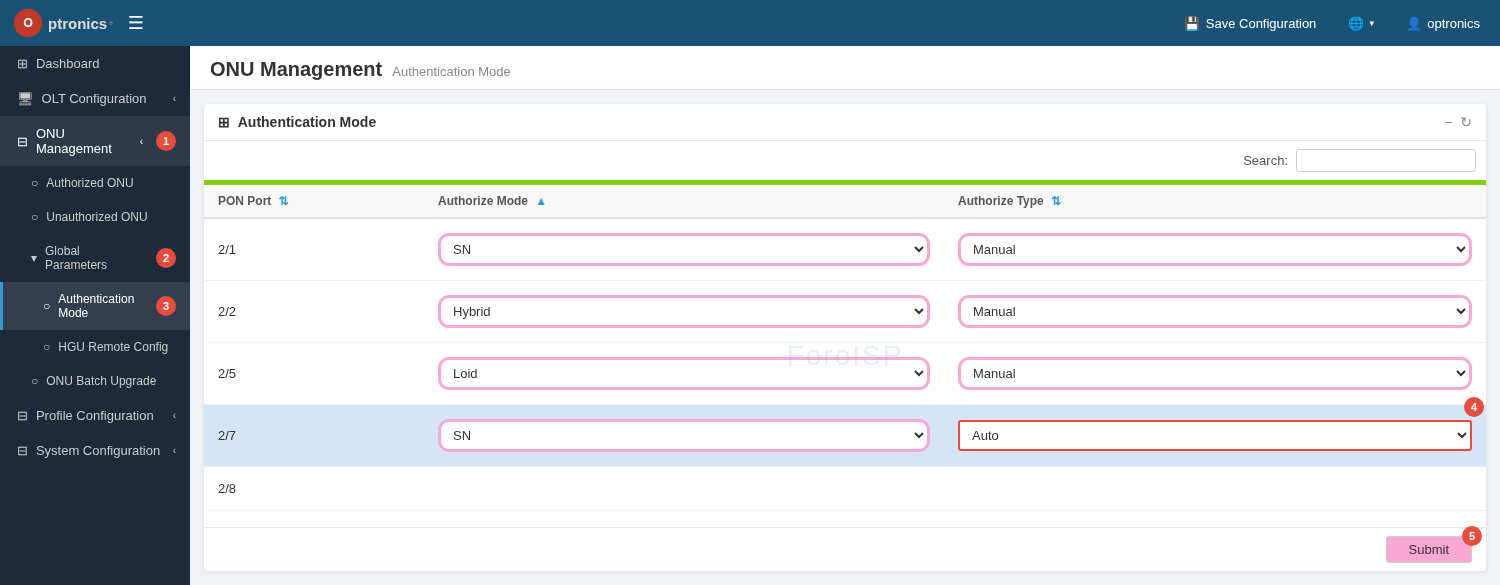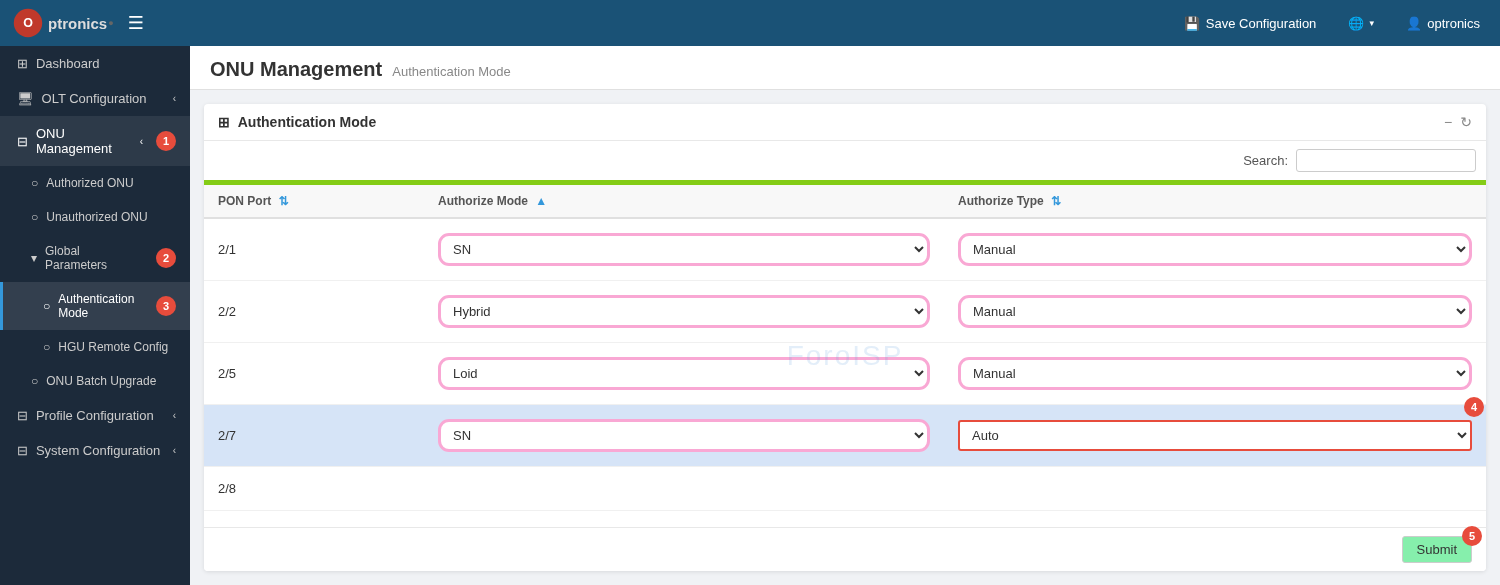--- a/index.html
+++ b/index.html
@@ -142,24 +142,24 @@
     
     .card-footer {
       padding: 8px 14px;
       border-top: 1px solid #e8e8e8;
       display: flex;
       justify-content: flex-end;
       flex-shrink: 0;
       background: white;
     }
     .btn-submit {
-      background: #86efac;
+      background: #f9a8d4;
       border: 1px solid #ccc;
       border-radius: 3px;
-      padding: 5px 14px;
+      padding: 5px 22px;
       font-size: 13px;
       cursor: pointer;
       color: #333;
       position: relative;
     }
 
     
     .annotation-badge {
       width: 20px; height: 20px; border-radius: 50%;
       background: #e74c3c; color: white; font-size: 11px; font-weight: bold;

